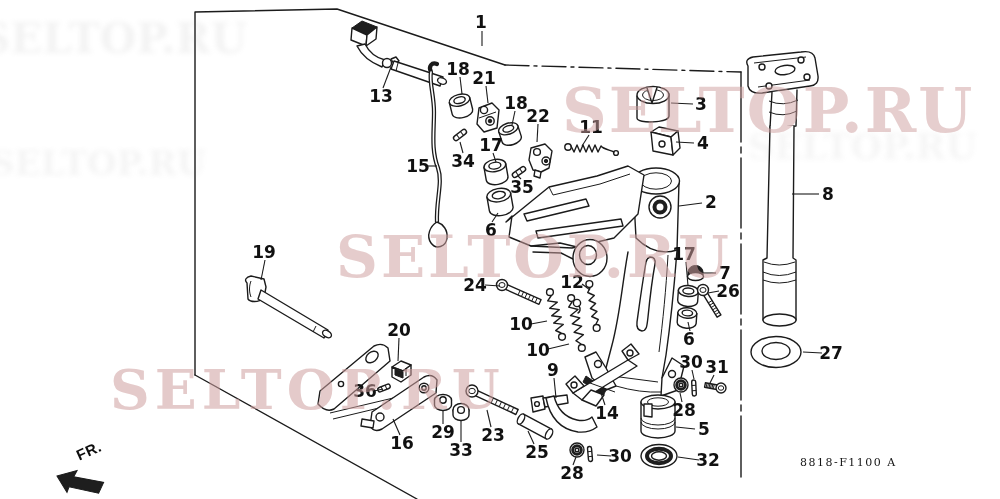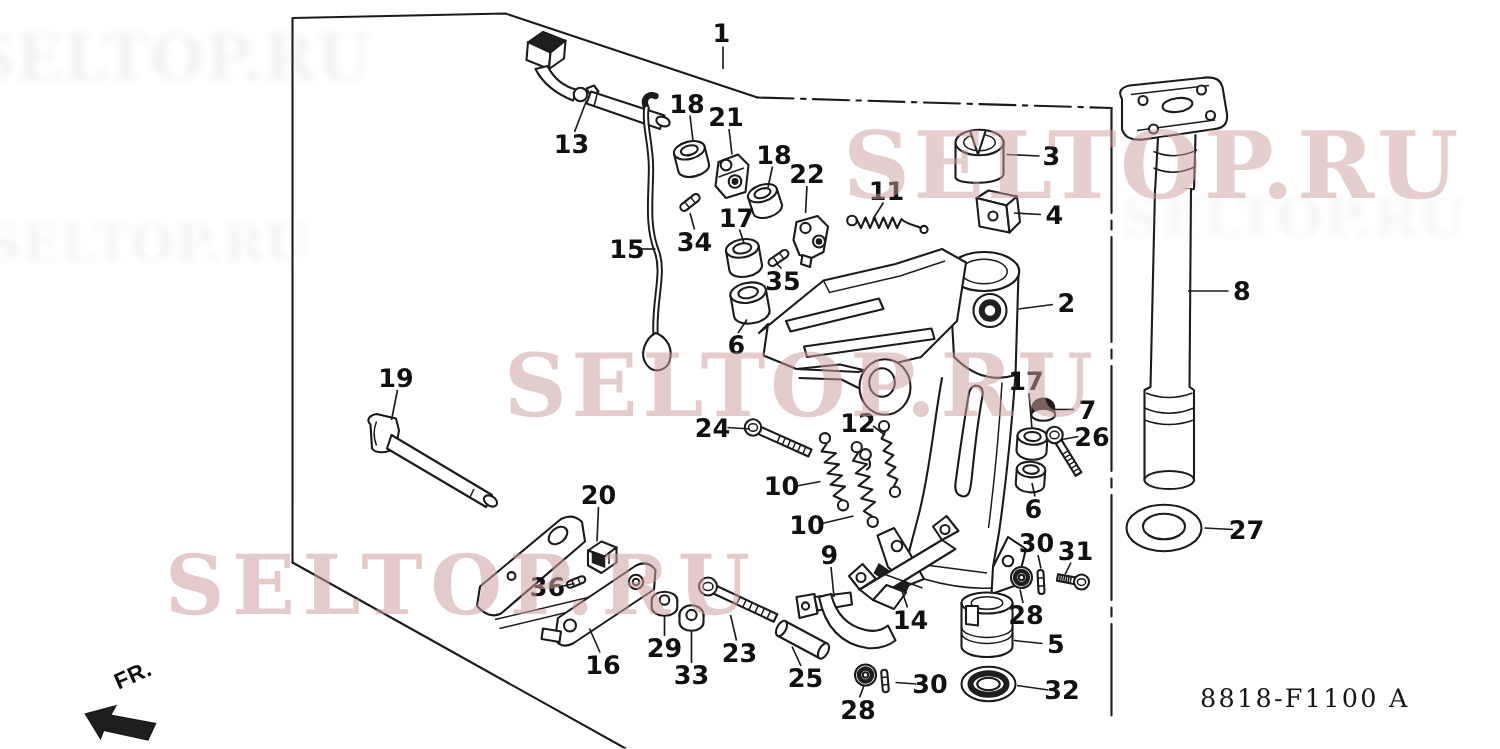--- a/index.html
+++ b/index.html
@@ -11,21 +11,21 @@
   .ln{fill:none;stroke:#1b1b1b;stroke-width:1.4;stroke-linecap:round;stroke-linejoin:round;}
   .thin{fill:none;stroke:#1b1b1b;stroke-width:1;}
   .dark{fill:#1e1e1e;stroke:#1b1b1b;stroke-width:1;}
   .callout-text{font-family:"DejaVu Sans","Liberation Sans",sans-serif;font-size:17px;font-weight:600;fill:#111;}
   .leader{stroke:#1b1b1b;stroke-width:1.1;fill:none;}
   .watermark{position:absolute;font-family:"DejaVu Serif","Liberation Serif",serif;
              font-weight:bold;pointer-events:none;white-space:nowrap;line-height:1;text-align:right;}
   .ghost{position:absolute;font-family:"DejaVu Serif","Liberation Serif",serif;font-weight:bold;
          color:#8f8f8f;filter:blur(2.5px);pointer-events:none;white-space:nowrap;line-height:1;}
   .doc-code{position:absolute;left:800px;top:456px;font-family:"DejaVu Serif","Liberation Serif",serif;
-            font-size:17px;letter-spacing:1.5px;color:#151515;}
+            font-size:11px;letter-spacing:1.5px;color:#151515;}
   .fr-label{position:absolute;left:76px;top:442px;font-size:15px;font-weight:800;
             color:#0d0d0d;transform:rotate(-24deg);letter-spacing:.5px;}
 </style>
 </head>
 <body>
 
 <div id="stage">
 
 <svg width="1000" height="499" viewBox="0 0 1000 499">
 

